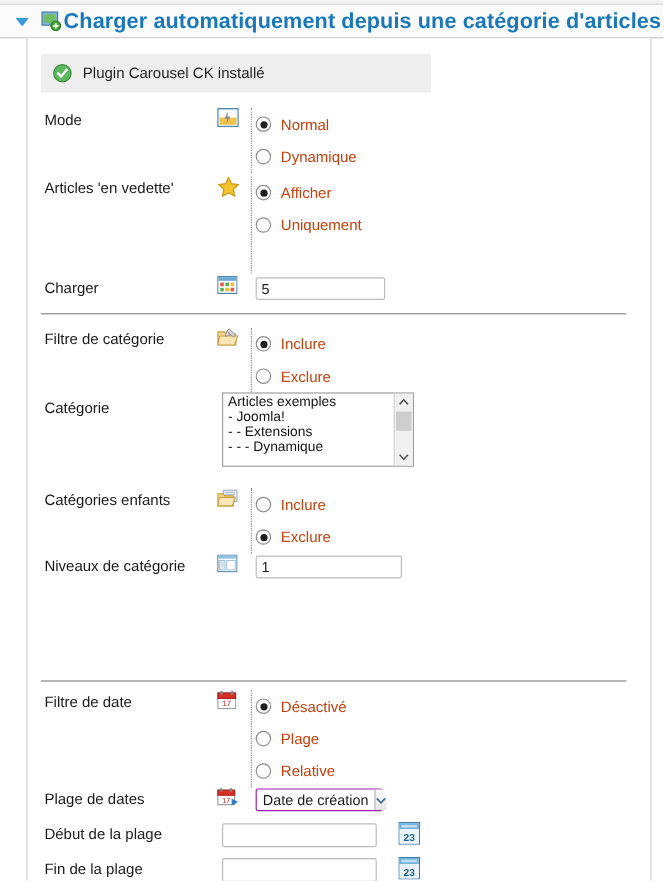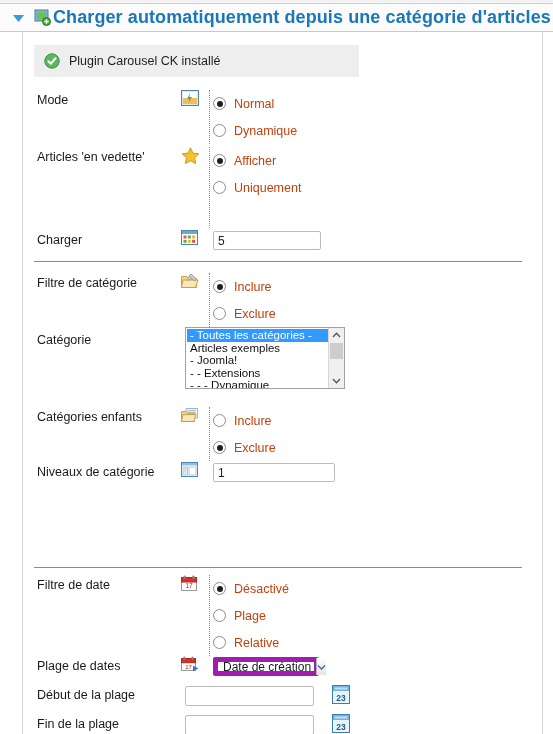--- a/index.html
+++ b/index.html
@@ -246,21 +246,21 @@
   .grip i {
     position: absolute;
     width: 2px; height: 2px;
     background: #c3c3c3;
     display: block;
   }
 
   
   .sel-box {
     position: absolute;
-    border: 5px solid #a21caf;
+    border: 1px solid #a21caf;
     background: #ffffff;
     height: 19px;
     box-sizing: border-box;
     display: flex;
     align-items: center;
     border-radius: 2px;
   }
   .sel-txt {
     font-size: 12px;
     padding: 0 5px;
@@ -399,21 +399,20 @@
         <span class="radio"></span>
         <span class="radio-lab">Exclure</span>
       </label>
     </div>
   </div>
 
   <div class="row" style="top:298px; height:70px;">
     <span class="lbl" style="top:2px;">Catégorie</span>
     <div class="listbox" style="left:162px; top:-3px;">
       <div class="items">
-        <div class="li sel">- Toutes les catégories -</div>
         <div class="li">Articles exemples</div>
         <div class="li">- Joomla!</div>
         <div class="li">- - Extensions</div>
         <div class="li">- - - Dynamique</div>
       </div>
       <div class="sbar">
         <div class="arr up">
           <svg width="9" height="6" viewBox="0 0 9 6">
               <path d="M1 5 L4.5 1.2 L8 5" stroke="#555" stroke-width="1.3" fill="none"></path>
             </svg>

